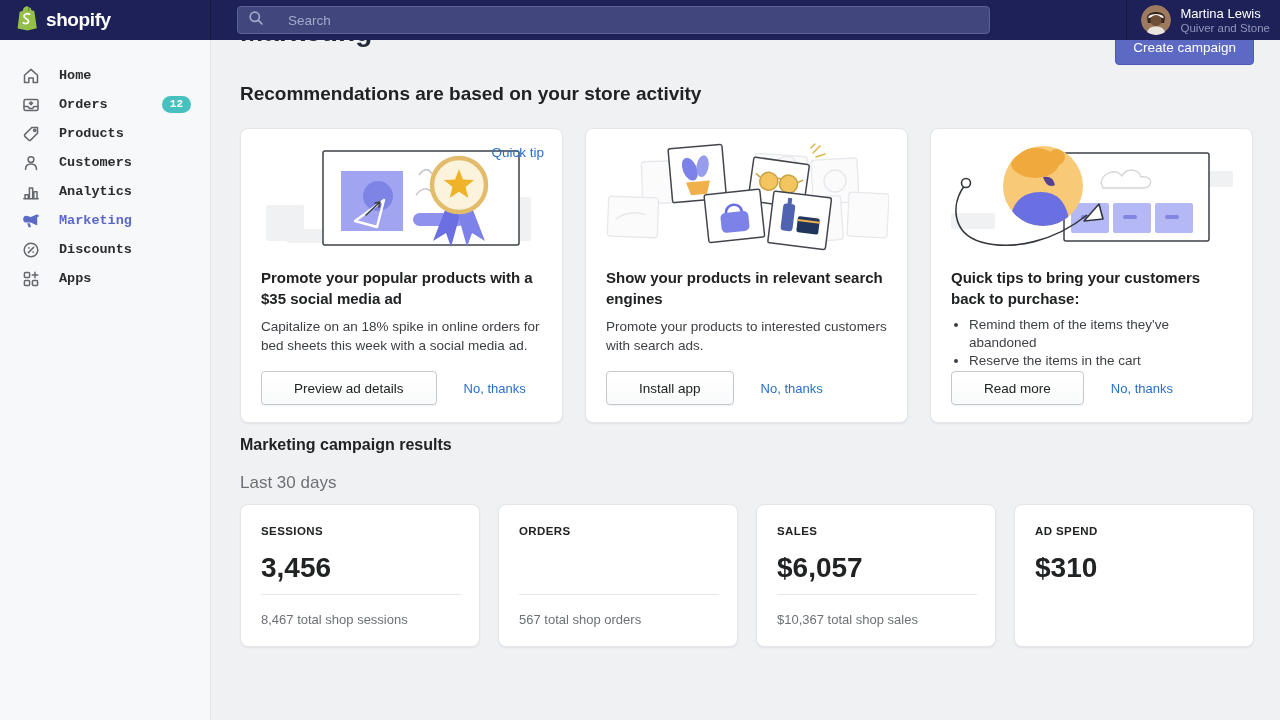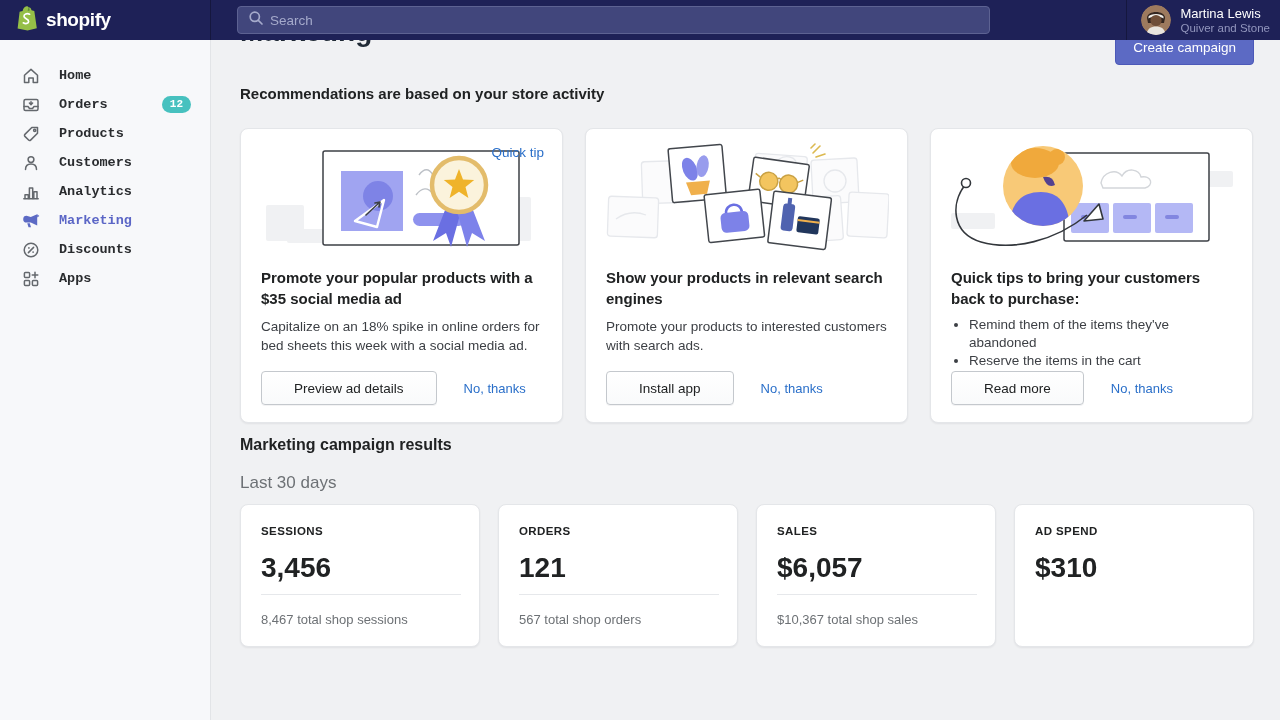--- a/index.html
+++ b/index.html
@@ -8,21 +8,21 @@
 
   .screen { position:relative; width:1280px; height:720px; overflow:hidden; background:#f0f1f3; }
 
   
   .page-title { position:absolute; left:240px; top:16px; z-index:1; font-size:28px; font-weight:700; color:#212b36; }
 
   
   .topbar { position:absolute; top:0; left:0; width:1280px; height:40px; background:#1e2157; z-index:10; display:flex; align-items:center; }
   .brand { width:211px; height:40px; display:flex; align-items:center; gap:7px; padding-left:15px; border-right:1px solid rgba(0,0,0,0.28); cursor:pointer; }
   .brand-text { color:#ffffff; font-size:19px; font-weight:700; letter-spacing:-0.4px; }
-  .search { position:absolute; left:237px; top:6px; width:753px; height:28px; background:#41467c; border:1px solid #5d6292; border-radius:4px; display:flex; align-items:center; gap:6px; padding:0 10px; }
+  .search { position:absolute; left:237px; top:6px; width:753px; height:28px; background:#41467c; border:1px solid #5d6292; border-radius:4px; display:flex; align-items:center; gap:24px; padding:0 10px; }
   .search input { flex:1; border:none; outline:none; background:transparent; color:#e2e4f2; font-size:13.5px; font-family:"Liberation Sans",sans-serif; }
   .search input::placeholder { color:#a5aacb; }
   .user { position:absolute; right:10px; top:0; height:40px; display:flex; align-items:center; gap:9px; padding-left:14px; border-left:1px solid rgba(0,0,0,0.28); cursor:pointer; }
   .avatar { width:30px; height:30px; border-radius:50%; overflow:hidden; flex:0 0 auto; }
   .user-name { color:#ffffff; font-size:13px; font-weight:400; line-height:15px; }
   .store-name { color:#9296bd; font-size:11.5px; line-height:14px; }
 
   
   .create-btn { position:absolute; top:29px; right:26px; z-index:5; height:36px; padding:0 17px; background:#5c6ac4; border:1px solid #4c59b8; border-radius:4px; color:#ffffff; font-size:13.5px; font-family:"Liberation Sans",sans-serif; cursor:pointer; }
 
@@ -30,21 +30,21 @@
   .sidebar { position:absolute; left:0; top:40px; bottom:0; width:211px; background:#f7f8fa; border-right:1px solid #e2e4e7; padding-top:21px; z-index:2;font-family:Liberation Mono, monospace; }
   .nav-item { display:flex; align-items:center; gap:18px; height:29px; padding:0 16px 0 21px; cursor:pointer; }
   .nav-label { font-size:13.5px; font-weight:700; color:#2a2c2f; }
   .nav-item.active .nav-label { color:#5b66c6; }
   .nav-icon { width:20px; height:20px; flex:0 0 auto; }
   .nav-icon svg { display:block; }
   .badge { margin-left:auto; margin-right:3px; background:#47c1bf; color:#fff; font-size:11px; font-weight:700; line-height:17px; padding:0 8px; border-radius:9px; }
 
   
   .main { position:absolute; left:211px; top:40px; right:0; bottom:0; padding:46px 0 0 29px; }
-  .rec-heading { font-size:15px; font-weight:700; color:#202223; line-height:16px; margin-bottom:26px; }
+  .rec-heading { font-size:19px; font-weight:700; color:#202223; line-height:16px; margin-bottom:26px; }
 
   .cards-row { display:flex; gap:22px; width:1013px; }
   .card { position:relative; width:323px; height:295px; background:#fff; border:1px solid #e4e6e9; border-radius:8px; box-shadow:0 1px 2px rgba(22,29,37,0.07); padding:12px 20px 18px; }
   .quick-tip { position:absolute; top:16px; right:18px; color:#2a6fc9; font-size:13.5px; cursor:pointer; }
   .card-illus { display:block; margin:2px auto 0; }
   .card-title { font-size:15px; font-weight:700; color:#202223; line-height:21px; margin-top:12px; }
   .card-body { font-size:13.5px; color:#3c3f44; line-height:19px; margin-top:8px; }
   .card-bullets { margin:7px 0 0 18px; }
   .card-bullets li { font-size:13.5px; color:#3c3f44; line-height:18px; }
   .card-actions { position:absolute; left:20px; bottom:17px; display:flex; align-items:center; gap:27px; }
@@ -321,21 +321,20 @@
 
     <div class="stats-row">
       <section class="stat-card">
         <div class="stat-label">SESSIONS</div>
         <div class="stat-value">3,456</div>
         <div class="stat-divider"></div>
         <div class="stat-total">8,467 total shop sessions</div>
       </section>
       <section class="stat-card">
         <div class="stat-label">ORDERS</div>
-        <div class="stat-value">121</div>
         <div class="stat-divider"></div>
         <div class="stat-total">567 total shop orders</div>
       </section>
       <section class="stat-card">
         <div class="stat-label">SALES</div>
         <div class="stat-value">$6,057</div>
         <div class="stat-divider"></div>
         <div class="stat-total">$10,367 total shop sales</div>
       </section>
       <section class="stat-card">

